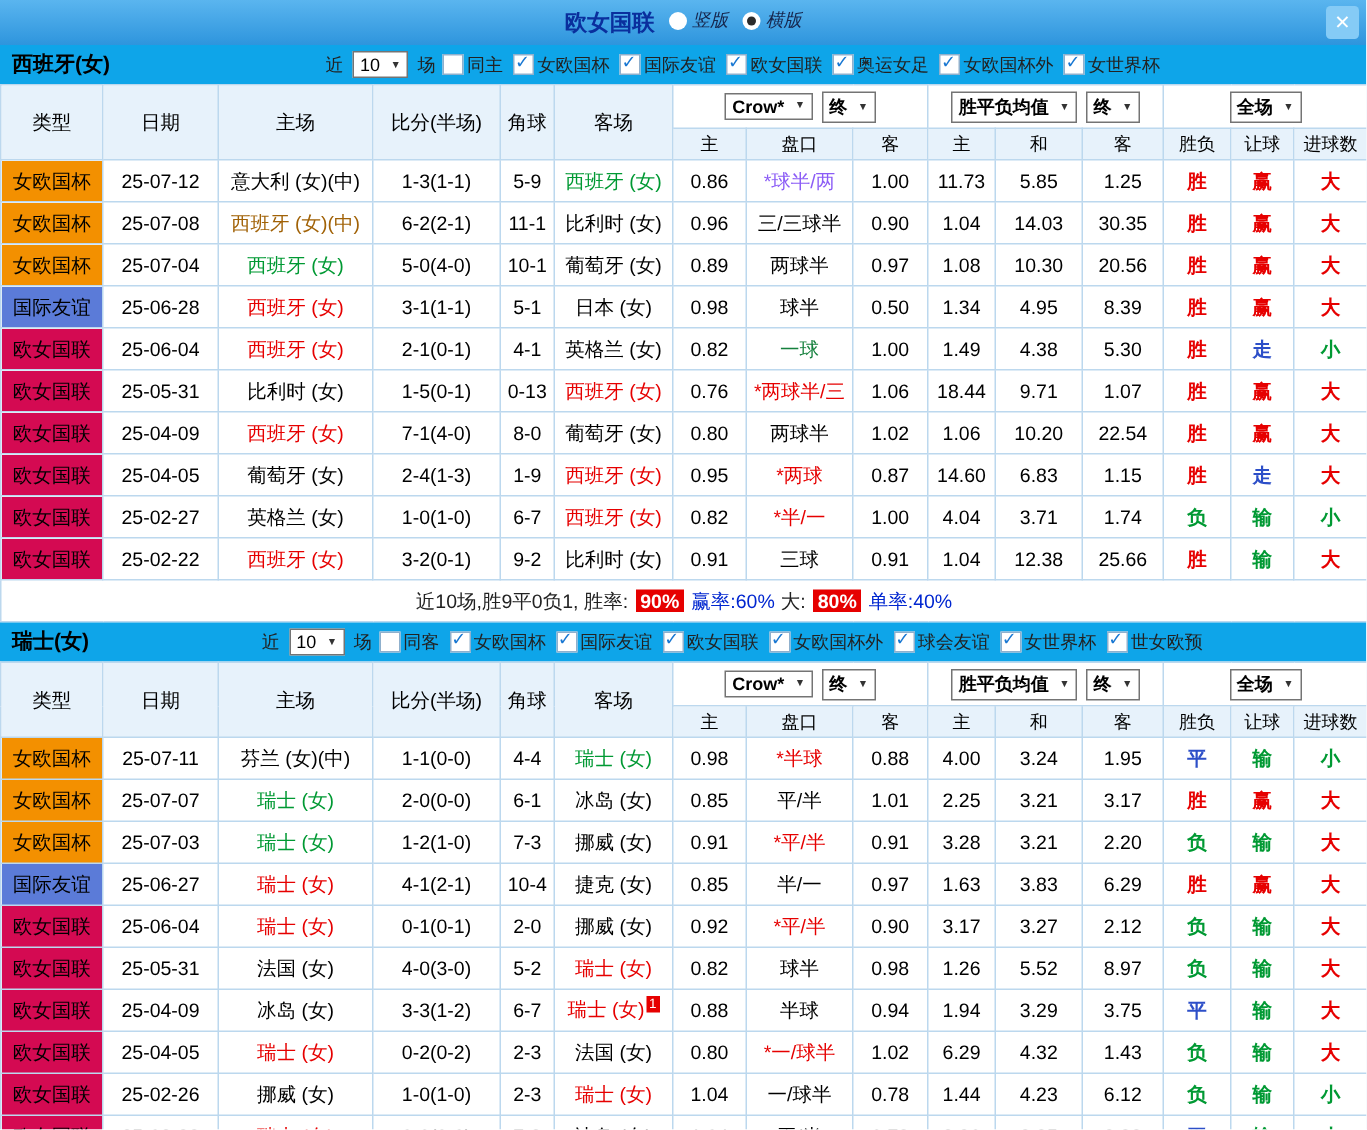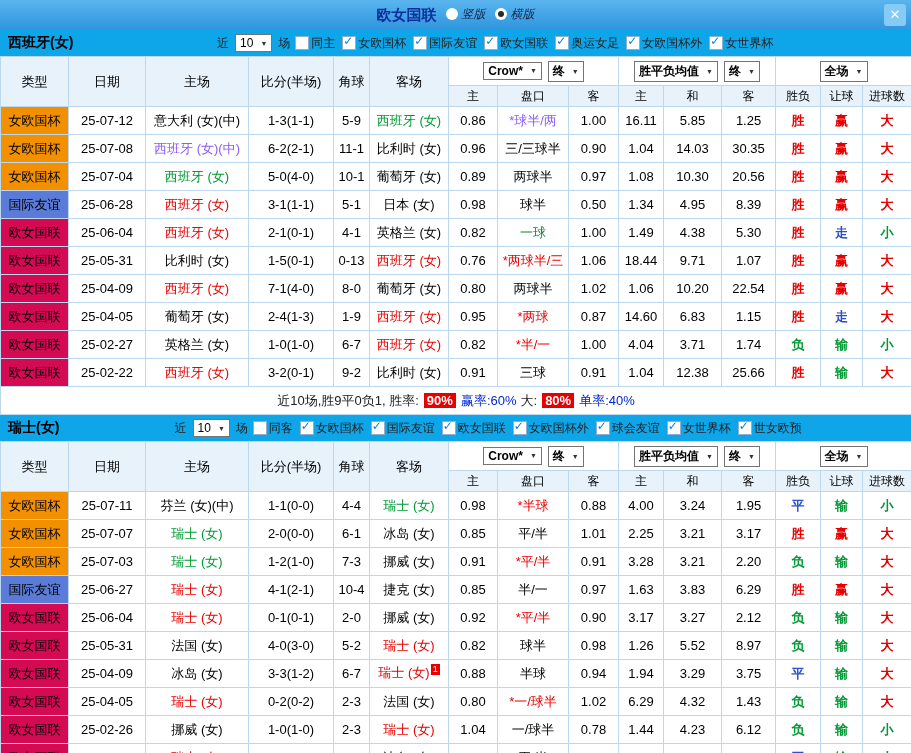--- a/index.html
+++ b/index.html
@@ -161,31 +161,31 @@
           <tr>
             <td class="td-type" style="background: rgb(243, 144, 0);">女欧国杯</td>
             <td>25-07-12</td>
             <td style="color: rgb(0, 0, 0);">意大利 (女)(中)</td>
             <td class="td-score">1-3(1-1)</td>
             <td>5-9</td>
             <td style="color: rgb(0, 153, 51);"><span>西班牙 (女)</span></td>
             <td>0.86</td>
             <td style="color: #8b5cf6;">*球半/两</td>
             <td>1.00</td>
-            <td>16.11</td>
+            <td>11.73</td>
             <td>5.85</td>
             <td>1.25</td>
             <td class="td-mark" style="color: rgb(230, 0, 0);">胜</td>
             <td class="td-mark" style="color: rgb(230, 0, 0);">赢</td>
             <td class="td-mark" style="color: rgb(230, 0, 0);">大</td>
           </tr>
           <tr>
             <td class="td-type" style="background: rgb(243, 144, 0);">女欧国杯</td>
             <td>25-07-08</td>
-            <td style="color: #8b5cf6;">西班牙 (女)(中)</td>
+            <td style="color: #a16207;">西班牙 (女)(中)</td>
             <td class="td-score">6-2(2-1)</td>
             <td>11-1</td>
             <td style="color: rgb(0, 0, 0);"><span>比利时 (女)</span></td>
             <td>0.96</td>
             <td style="color: rgb(0, 0, 0);">三/三球半</td>
             <td>0.90</td>
             <td>1.04</td>
             <td>14.03</td>
             <td>30.35</td>
             <td class="td-mark" style="color: rgb(230, 0, 0);">胜</td>

